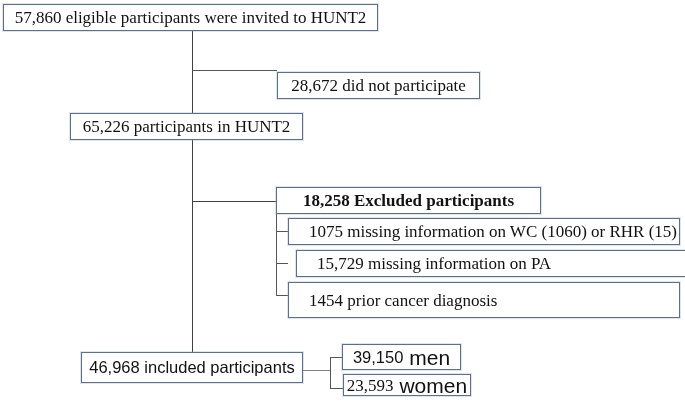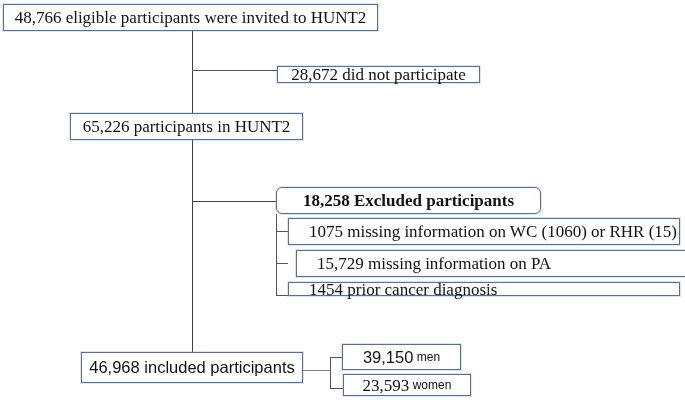--- a/index.html
+++ b/index.html
@@ -11,21 +11,21 @@
     position:absolute;box-sizing:border-box;background:#ffffff;
     border:1.5px solid #5a6f94;
     box-shadow:0 0 0 1px rgba(130,150,185,0.25);
     display:flex;align-items:center;justify-content:center;
     font-size:17px;color:#111;white-space:nowrap;line-height:1;
   }
   .box.left{justify-content:flex-start;padding-left:20px;}
   .box.bold{font-weight:bold;}
   .box.sans{font-family:"Liberation Sans","DejaVu Sans",sans-serif;font-size:16.5px;}
   .num-serif{font-family:"Liberation Serif","DejaVu Serif",serif;font-size:17px;}
-  .lbl-sans{font-family:"Liberation Sans","DejaVu Sans",sans-serif;font-size:12px;margin-left:0.28em;}
+  .lbl-sans{font-family:"Liberation Sans","DejaVu Sans",sans-serif;font-size:21px;margin-left:0.28em;}
   .line{position:absolute;background:#404040;}
   .line.light{background:#7f7f7f;}
   .line.mid{background:#555555;}
   .h{height:1px;}
   .v{width:1px;}
 
   
   #trunk{left:192px;top:31px;height:327px;}
   #branch-dnp{left:192px;top:70px;width:85px;}
   #branch-excl{left:192px;top:201px;width:84px;}
@@ -33,26 +33,26 @@
   #tick-sub1{left:276px;top:231px;width:12px;}
   #tick-sub2{left:276px;top:263px;width:12px;}
   #tick-sub3{left:276px;top:295px;width:12px;}
   #line-included{left:303px;top:370px;width:27px;}
   #bracket-sex{left:330px;top:357px;height:32px;}
   #tick-men{left:330px;top:357px;width:12px;}
   #tick-women{left:330px;top:388px;width:13px;}
 
   
   #box-invited{left:3px;top:4px;width:375px;height:27px;}
-  #box-dnp{left:277px;top:66px;width:203px;height:17px;}
+  #box-dnp{left:277px;top:72px;width:203px;height:27px;}
   #box-hunt2{left:70px;top:113px;width:233px;height:27px;}
-  #box-excluded{left:276px;top:187px;width:265px;height:27px;border-radius:6px;}
+  #box-excluded{left:276px;top:187px;width:265px;height:27px;}
   #box-sub1{left:288px;top:218px;width:392px;height:27px;}
   #box-sub2{left:296px;top:250px;width:442px;height:27px;}
-  #box-sub3{left:288px;top:282px;width:392px;height:14px;}
+  #box-sub3{left:288px;top:282px;width:392px;height:36px;}
   #box-included{left:81px;top:352px;width:222px;height:31px;}
   #box-men{left:342px;top:344px;width:119px;height:26px;}
   #box-women{left:343px;top:374px;width:128px;height:22px;}
 </style>
 </head>
 <body>
 
 <div id="stage">
 
   <div class="line v" id="trunk"></div>
@@ -60,21 +60,21 @@
   <div class="line h" id="branch-excl"></div>
   <div class="line v mid" id="bracket-excl"></div>
   <div class="line h mid" id="tick-sub1"></div>
   <div class="line h mid" id="tick-sub2"></div>
   <div class="line h mid" id="tick-sub3"></div>
   <div class="line h light" id="line-included"></div>
   <div class="line v mid" id="bracket-sex"></div>
   <div class="line h mid" id="tick-men"></div>
   <div class="line h mid" id="tick-women"></div>
 
-  <div class="box" id="box-invited">48,766 eligible participants were invited to HUNT2</div>
+  <div class="box" id="box-invited">57,860 eligible participants were invited to HUNT2</div>
 
   <div class="box" id="box-dnp">28,672 did not participate</div>
 
   <div class="box" id="box-hunt2">65,226 participants in HUNT2</div>
 
   <div class="box bold" id="box-excluded">18,258 Excluded participants</div>
 
   <div class="box left" id="box-sub1">1075 missing information on WC (1060) or RHR (15)</div>
 
   <div class="box left" id="box-sub2">15,729 missing information on PA</div>

